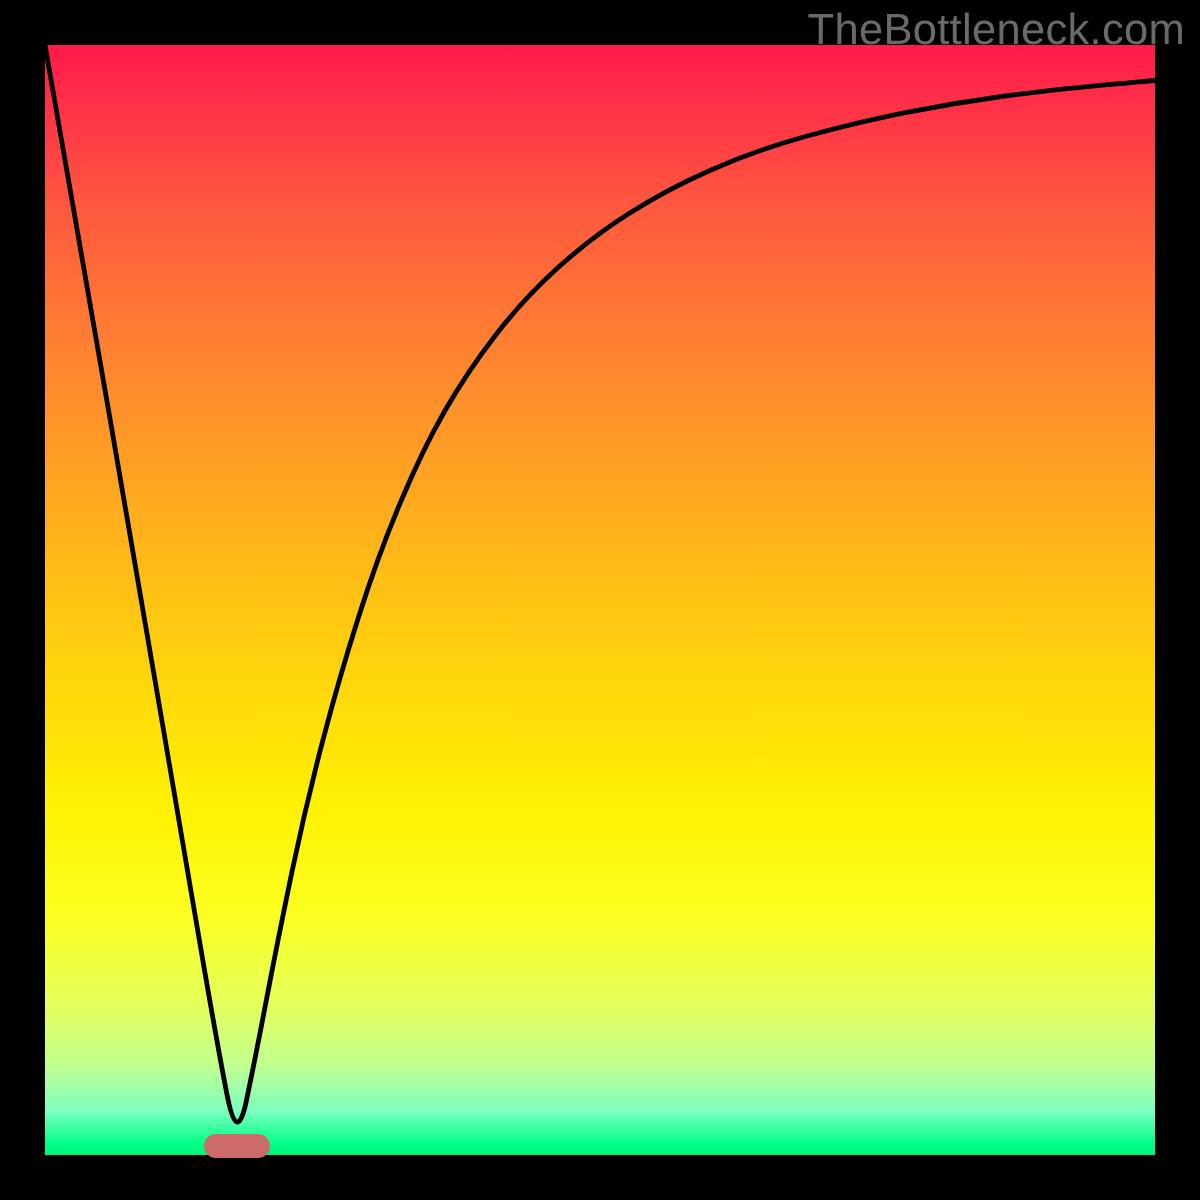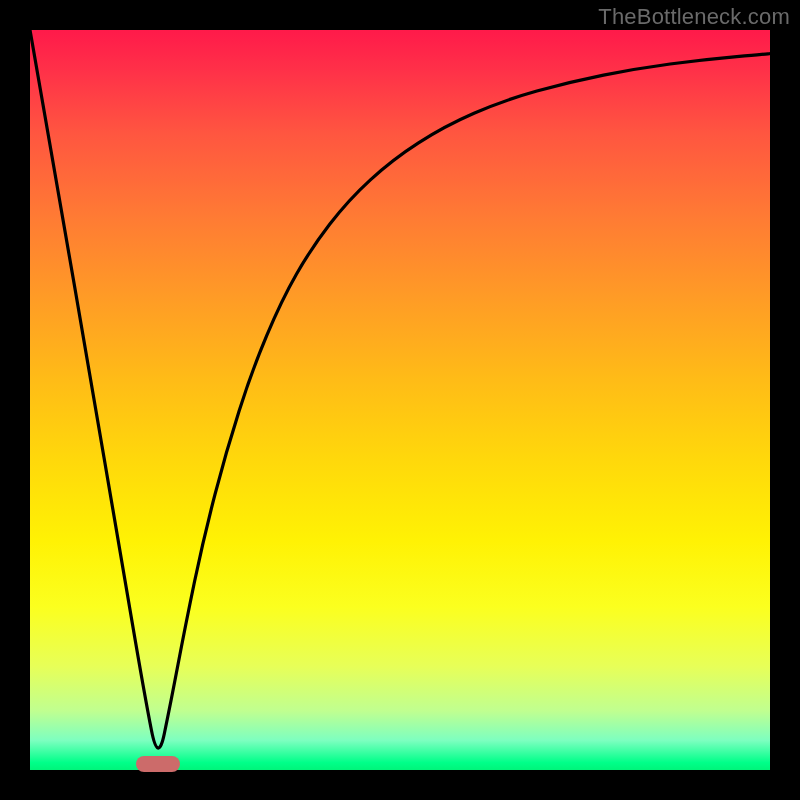--- a/index.html
+++ b/index.html
@@ -38,21 +38,21 @@
       #7dffc0 96%,
       #00ff89 99%,
       #00f47a 100%
     );
   }
   .watermark {
     position: absolute;
     top: 4px;
     right: 10px;
     color: #6a6a6a;
-    font-size: 22px;
+    font-size: 29px;
     font-weight: 500;
     letter-spacing: 0.2px;
     user-select: none;
   }
   svg.curve {
     position: absolute;
     left: 0;
     top: 0;
     width: 740px;
     height: 740px;

